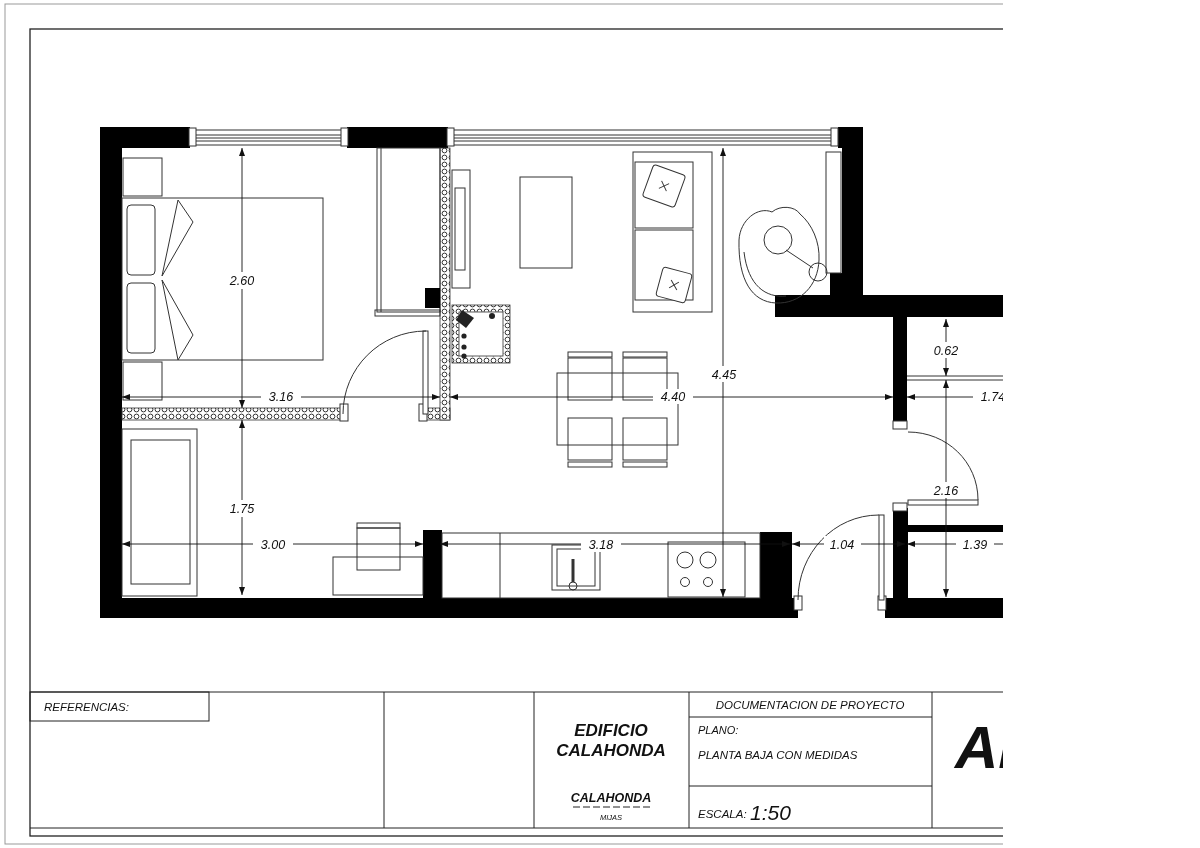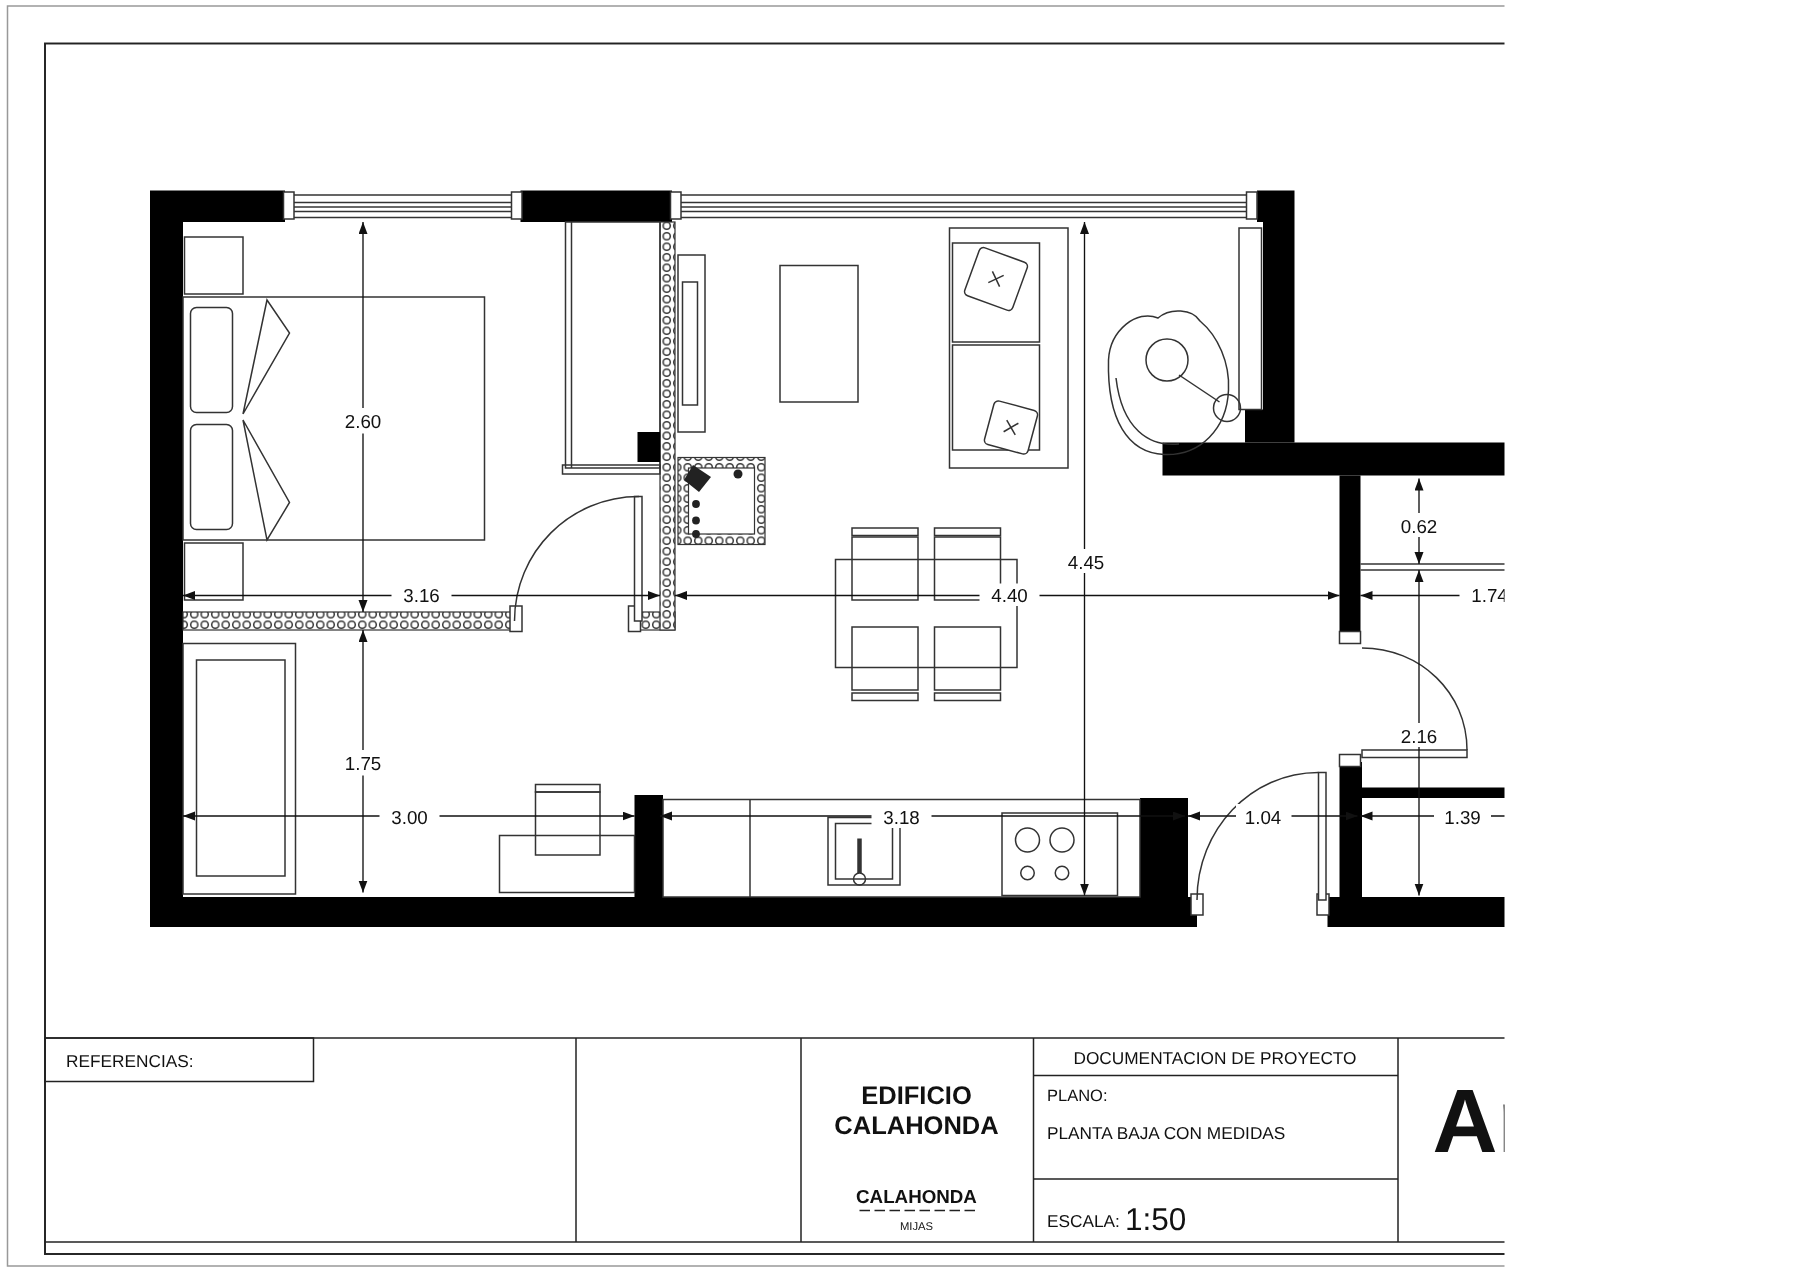--- a/index.html
+++ b/index.html
@@ -1,17 +1,17 @@
 <!DOCTYPE html>
 <html><head>
 <meta charset="utf-8">
 <style>
   html,body{margin:0;padding:0;background:#fff;}
   .sheet{position:relative;width:1003px;height:848px;background:#fff;overflow:hidden;
-         font-family:"Liberation Sans",sans-serif;}
+         font-family:"Liberation Sans",sans-serif;font-style:italic;}
   svg{position:absolute;left:0;top:0;}
   text{font-family:"Liberation Sans",sans-serif;fill:#111;}
   .dim{font-size:12.5px;}
   .wall{fill:#000;stroke:none;}
   .furn{fill:none;stroke:#333;stroke-width:1;}
   .furnw{fill:#fff;stroke:#333;stroke-width:1;}
   .dimline{stroke:#111;stroke-width:0.9;}
   .tb{stroke:#222;stroke-width:1;fill:none;}
 </style>
 </head>

